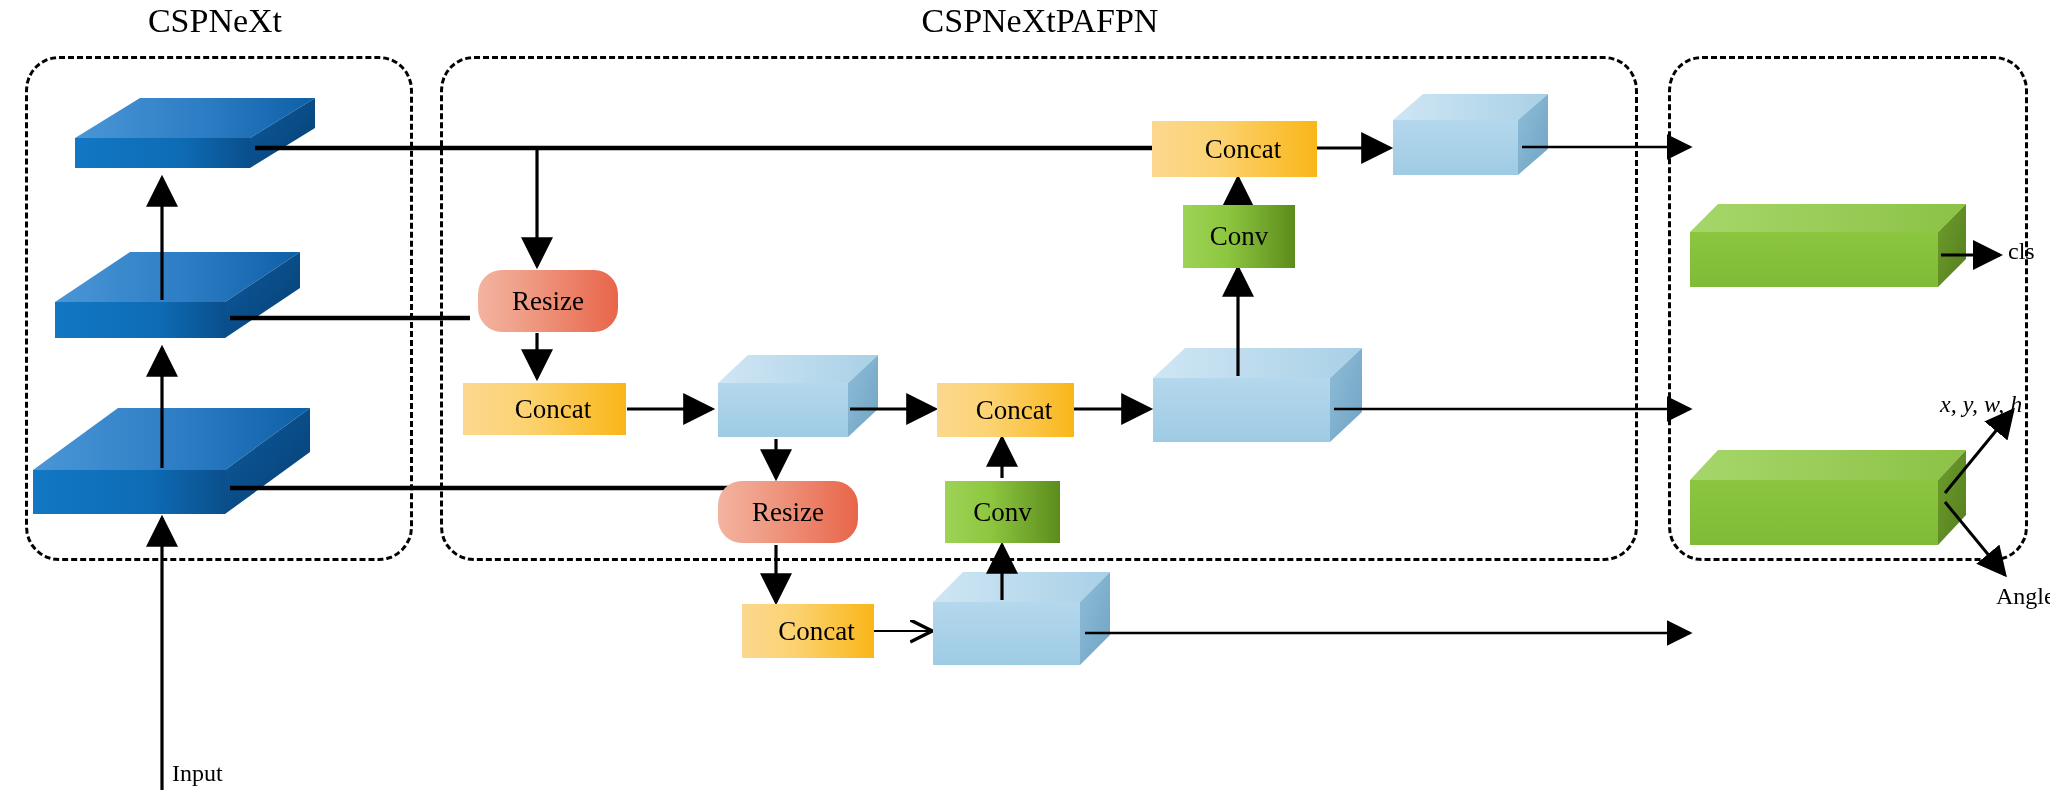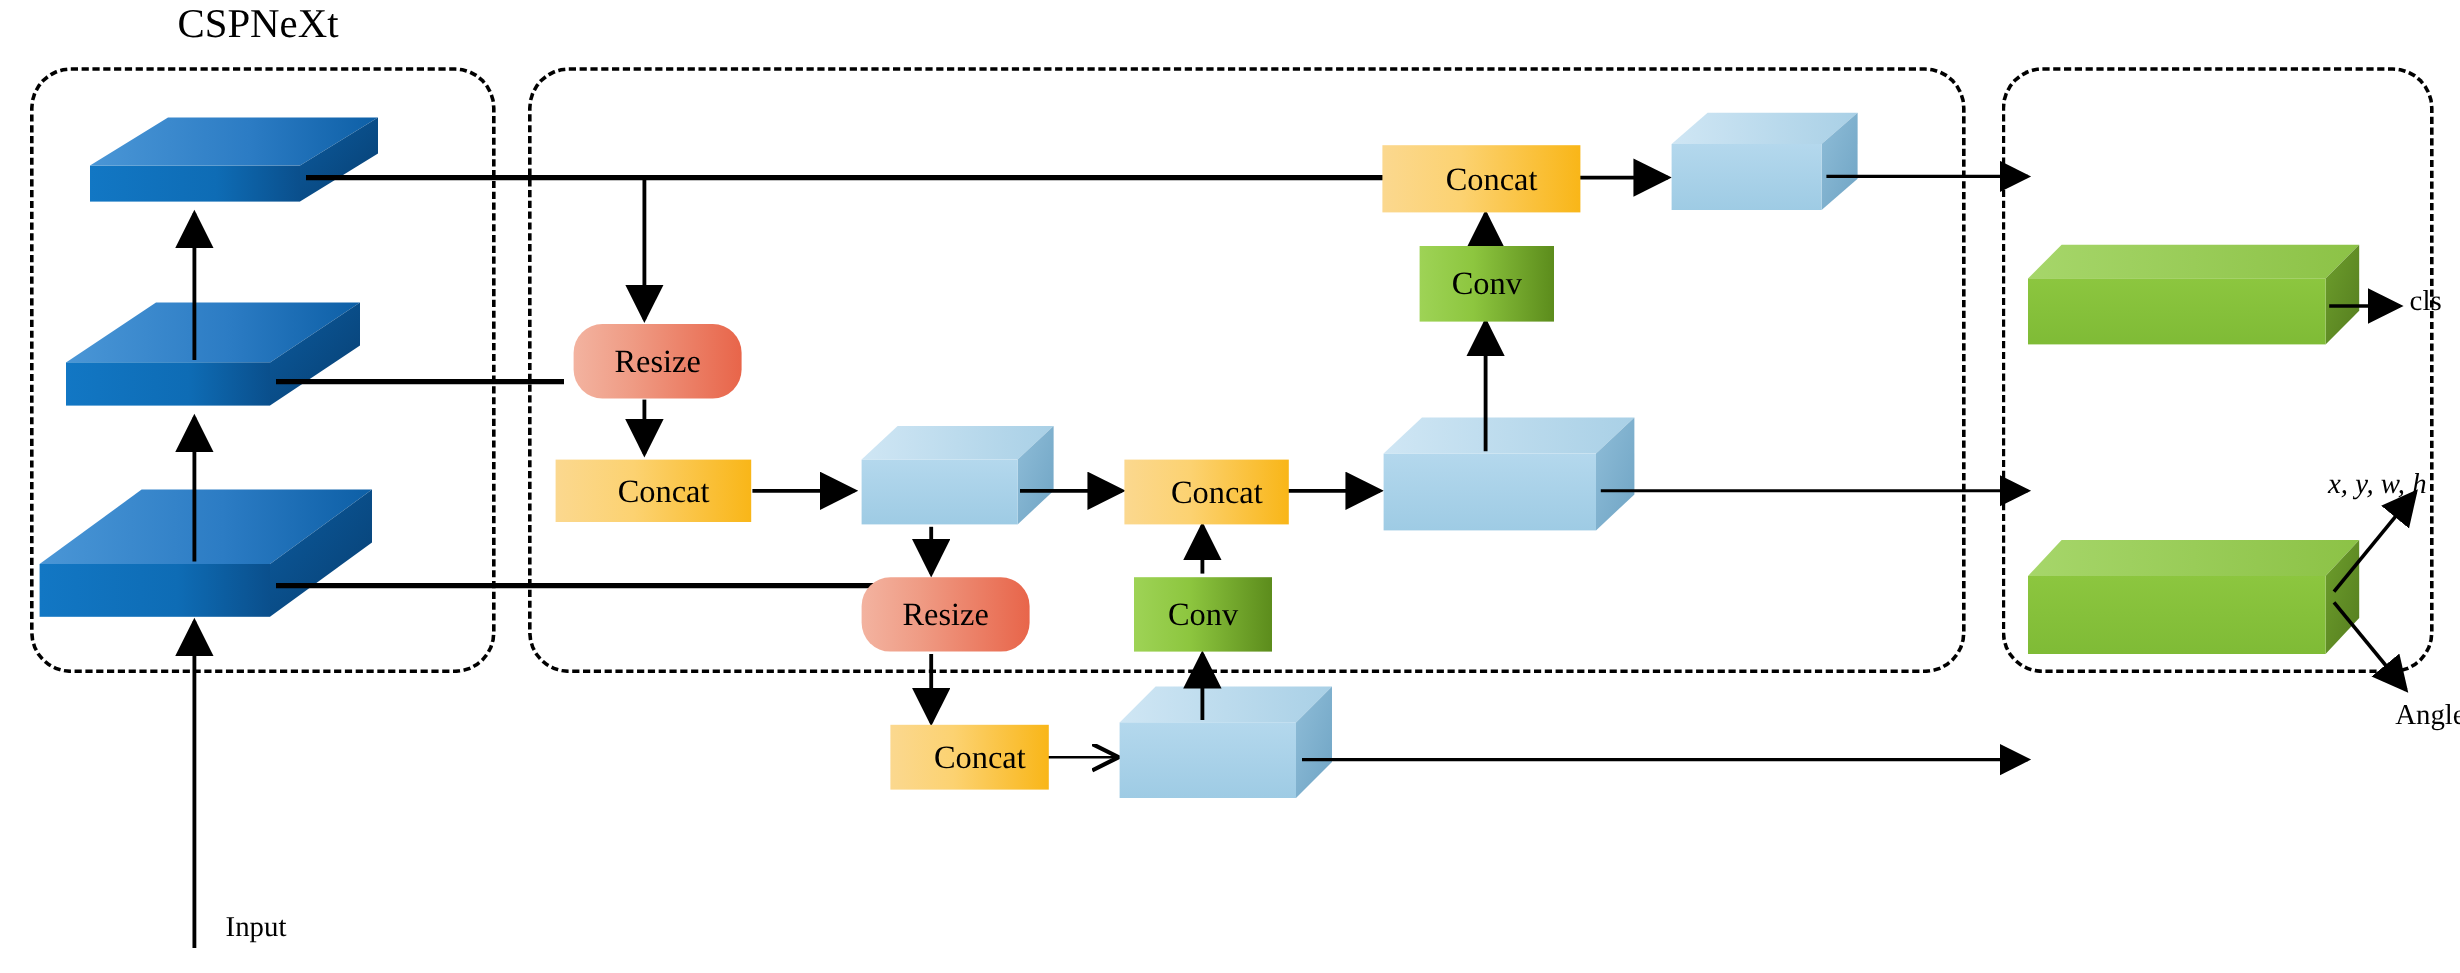--- a/index.html
+++ b/index.html
@@ -21,20 +21,21 @@
   .lbl{position:absolute;font-size:24px;color:#000;white-space:nowrap;font-family:"Liberation Serif",serif;}
   .lbl.ital{font-style:italic;margin-top:33px;}
   svg.ov{position:absolute;left:0;top:0;width:2050px;height:811px;pointer-events:none;}
 </style>
 </head>
 <body>
 
 <div id="stage">
 
   <div class="grp-title" style="left:20px;top:2px;width:390px;">CSPNeXt</div>
+  <div class="grp-title" style="left:440px;top:2px;width:1200px;">CSPNeXtPAFPN</div>
 
   <div class="frame" style="left:25px;top:56px;width:388px;height:505px;"></div>
   <div class="frame" style="left:440px;top:56px;width:1198px;height:505px;"></div>
   <div class="frame" style="left:1668px;top:56px;width:360px;height:505px;"></div>
 
   <svg class="ov" viewBox="0 0 2050 811">
     <defs>
       <marker id="ar" markerWidth="12" markerHeight="12" refX="9" refY="5" orient="auto">
         <path d="M0,0 L10,5 L0,10 z" fill="#000"></path>
       </marker>
@@ -188,18 +189,18 @@
 
   <div class="blk resize" style="left:718px;top:481px;width:140px;height:62px;">Resize</div>
   <div class="blk concat" style="left:742px;top:604px;width:132px;height:54px;">Concat</div>
 
   <div class="blk conv" style="left:945px;top:481px;width:115px;height:62px;">Conv</div>
   <div class="blk concat" style="left:937px;top:383px;width:137px;height:54px;">Concat</div>
 
   <div class="blk conv" style="left:1183px;top:205px;width:112px;height:63px;">Conv</div>
   <div class="blk concat" style="left:1152px;top:121px;width:165px;height:56px;">Concat</div>
 
-  <div class="lbl" style="left:188px;top:760px;">Input</div>
+  <div class="lbl" style="left:172px;top:760px;">Input</div>
   <div class="lbl" style="left:2008px;top:238px;">cls</div>
   <div class="lbl ital" style="left:1940px;top:358px;">x, y, w, h</div>
   <div class="lbl" style="left:1996px;top:583px;">Angle</div>
 
 </div>
 
 </body></html>

